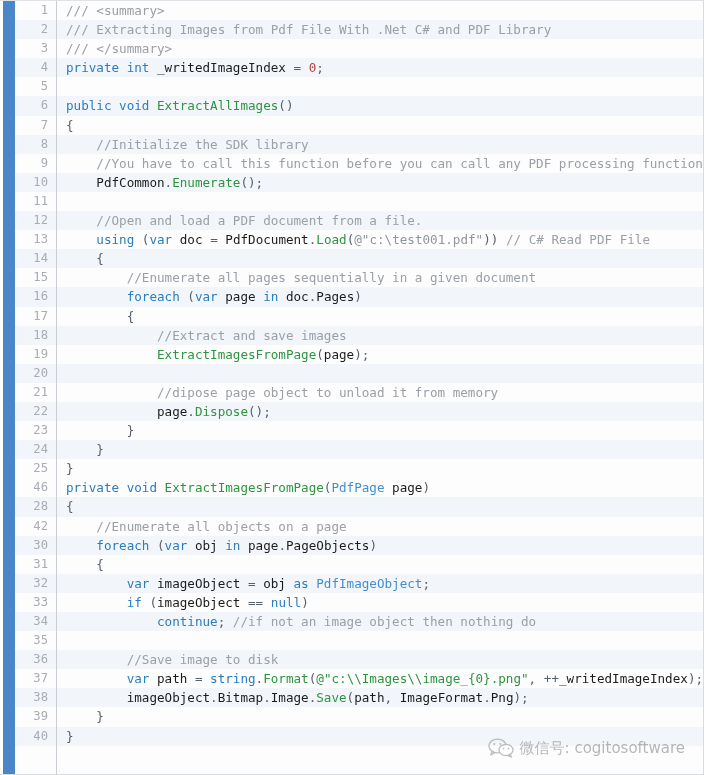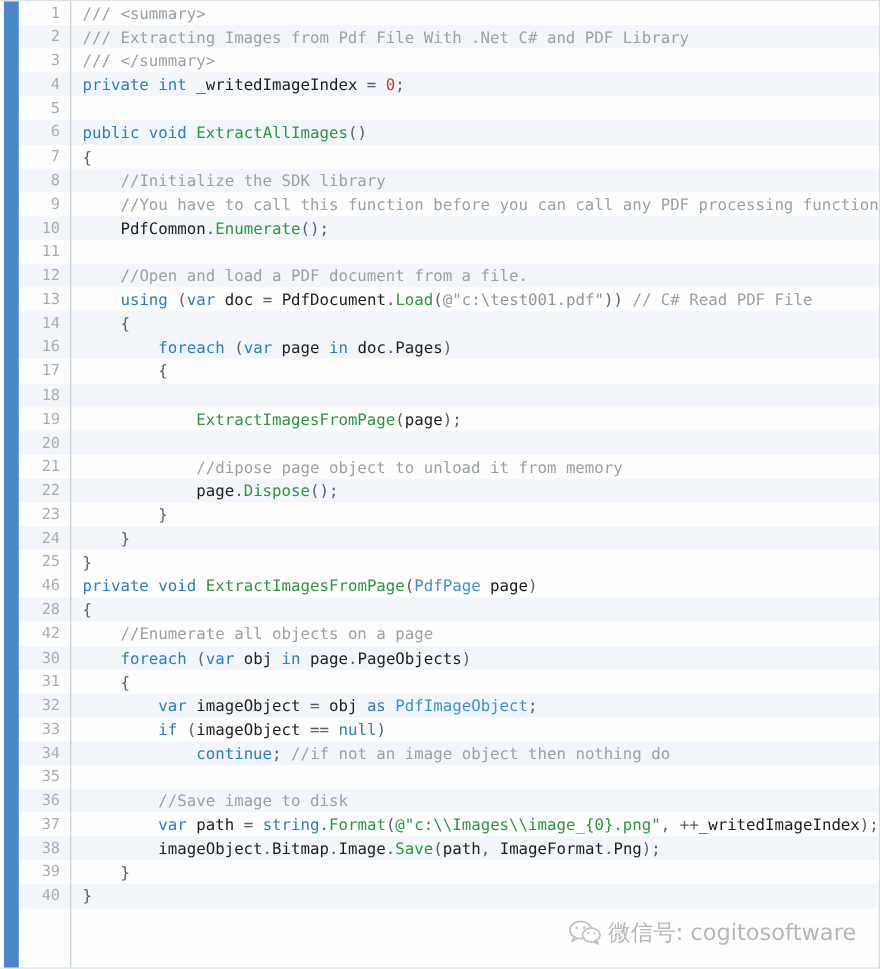--- a/index.html
+++ b/index.html
@@ -111,21 +111,21 @@
     bottom: 16px;
     display: flex;
     align-items: center;
     gap: 6px;
     opacity: 0.5;
     z-index: 6;
     pointer-events: none;
   }
   #watermark .wm-text {
     font-family: "DejaVu Sans", "Liberation Sans", sans-serif;
-    font-size: 18px;
+    font-size: 15px;
     color: #6d7278;
     white-space: nowrap;
   }
   #watermark svg { display: block; }
 </style>
 </head>
 <body>
 
 <div id="code-block">
 
@@ -141,23 +141,24 @@
       <div class="code-line odd"><span class="ln">5</span><span class="src"></span></div>
       <div class="code-line even"><span class="ln">6</span><span class="src"><span class="t-kw">public</span><span class="t-plain"> </span><span class="t-kw">void</span><span class="t-plain"> </span><span class="t-fn">ExtractAllImages</span><span class="t-punc">()</span></span></div>
       <div class="code-line odd"><span class="ln">7</span><span class="src"><span class="t-punc">{</span></span></div>
       <div class="code-line even"><span class="ln">8</span><span class="src"><span class="t-plain">    </span><span class="t-cmt">//Initialize the SDK library</span></span></div>
       <div class="code-line odd"><span class="ln">9</span><span class="src"><span class="t-plain">    </span><span class="t-cmt">//You have to call this function before you can call any PDF processing functions.</span></span></div>
       <div class="code-line even"><span class="ln">10</span><span class="src"><span class="t-plain">    PdfCommon</span><span class="t-punc">.</span><span class="t-fn">Enumerate</span><span class="t-punc">();</span></span></div>
       <div class="code-line odd"><span class="ln">11</span><span class="src"></span></div>
       <div class="code-line even"><span class="ln">12</span><span class="src"><span class="t-plain">    </span><span class="t-cmt">//Open and load a PDF document from a file.</span></span></div>
       <div class="code-line odd"><span class="ln">13</span><span class="src"><span class="t-plain">    </span><span class="t-kw">using</span><span class="t-plain"> </span><span class="t-punc">(</span><span class="t-kw">var</span><span class="t-plain"> doc </span><span class="t-punc">=</span><span class="t-plain"> PdfDocument</span><span class="t-punc">.</span><span class="t-fn">Load</span><span class="t-punc">(</span><span class="t-str-d">@"c:\test001.pdf"</span><span class="t-punc">))</span><span class="t-plain"> </span><span class="t-cmt">// C# Read PDF File</span></span></div>
       <div class="code-line even"><span class="ln">14</span><span class="src"><span class="t-plain">    </span><span class="t-punc">{</span></span></div>
+      <div class="code-line odd"><span class="ln">15</span><span class="src"><span class="t-plain">        </span><span class="t-cmt">//Enumerate all pages sequentially in a given document</span></span></div>
       <div class="code-line even"><span class="ln">16</span><span class="src"><span class="t-plain">        </span><span class="t-kw">foreach</span><span class="t-plain"> </span><span class="t-punc">(</span><span class="t-kw">var</span><span class="t-plain"> page </span><span class="t-kw">in</span><span class="t-plain"> doc</span><span class="t-punc">.</span><span class="t-plain">Pages</span><span class="t-punc">)</span></span></div>
       <div class="code-line odd"><span class="ln">17</span><span class="src"><span class="t-plain">        </span><span class="t-punc">{</span></span></div>
-      <div class="code-line even"><span class="ln">18</span><span class="src"><span class="t-plain">            </span></span></div>
+      <div class="code-line even"><span class="ln">18</span><span class="src"><span class="t-plain">            </span><span class="t-cmt">//Extract and save images</span></span></div>
       <div class="code-line odd"><span class="ln">19</span><span class="src"><span class="t-plain">            </span><span class="t-fn">ExtractImagesFromPage</span><span class="t-punc">(</span><span class="t-plain">page</span><span class="t-punc">);</span></span></div>
       <div class="code-line even"><span class="ln">20</span><span class="src"></span></div>
       <div class="code-line odd"><span class="ln">21</span><span class="src"><span class="t-plain">            </span><span class="t-cmt">//dipose page object to unload it from memory</span></span></div>
       <div class="code-line even"><span class="ln">22</span><span class="src"><span class="t-plain">            page</span><span class="t-punc">.</span><span class="t-fn">Dispose</span><span class="t-punc">();</span></span></div>
       <div class="code-line odd"><span class="ln">23</span><span class="src"><span class="t-plain">        </span><span class="t-punc">}</span></span></div>
       <div class="code-line even"><span class="ln">24</span><span class="src"><span class="t-plain">    </span><span class="t-punc">}</span></span></div>
       <div class="code-line odd"><span class="ln">25</span><span class="src"><span class="t-punc">}</span></span></div>
       <div class="code-line odd"><span class="ln">46</span><span class="src"><span class="t-kw">private</span><span class="t-plain"> </span><span class="t-kw">void</span><span class="t-plain"> </span><span class="t-fn">ExtractImagesFromPage</span><span class="t-punc">(</span><span class="t-type">PdfPage</span><span class="t-plain"> page</span><span class="t-punc">)</span></span></div>
       <div class="code-line even"><span class="ln">28</span><span class="src"><span class="t-punc">{</span></span></div>
       <div class="code-line odd"><span class="ln">42</span><span class="src"><span class="t-plain">    </span><span class="t-cmt">//Enumerate all objects on a page</span></span></div>

